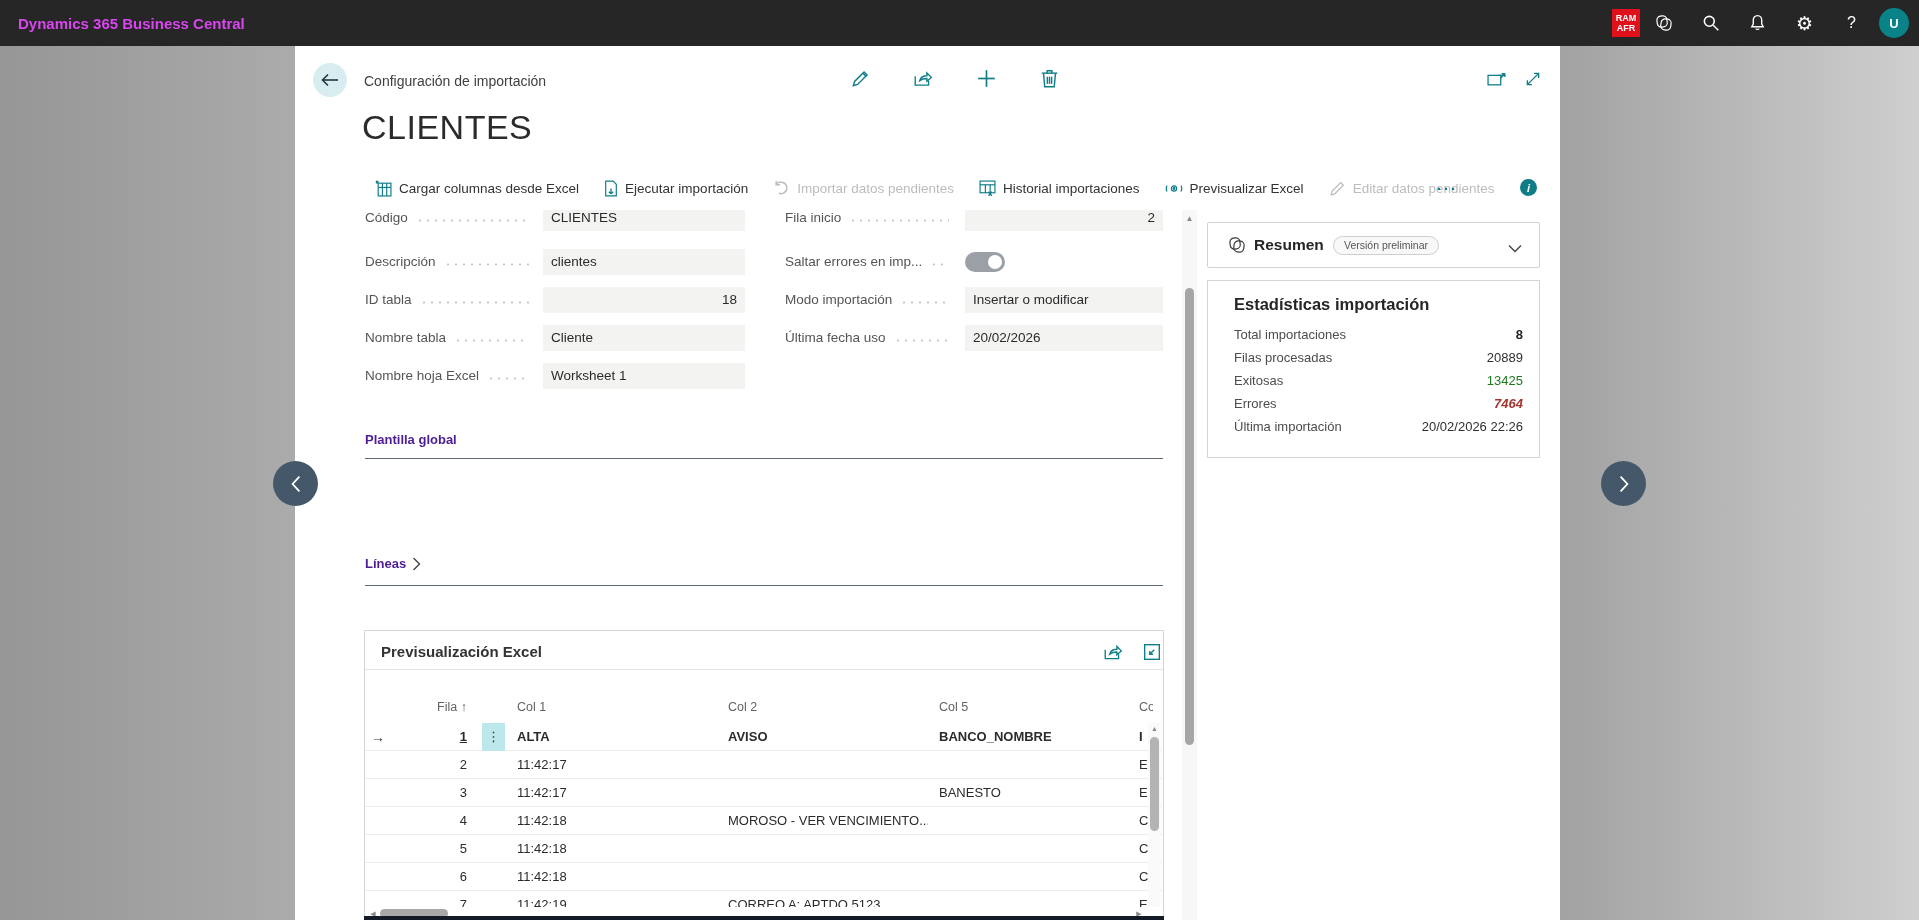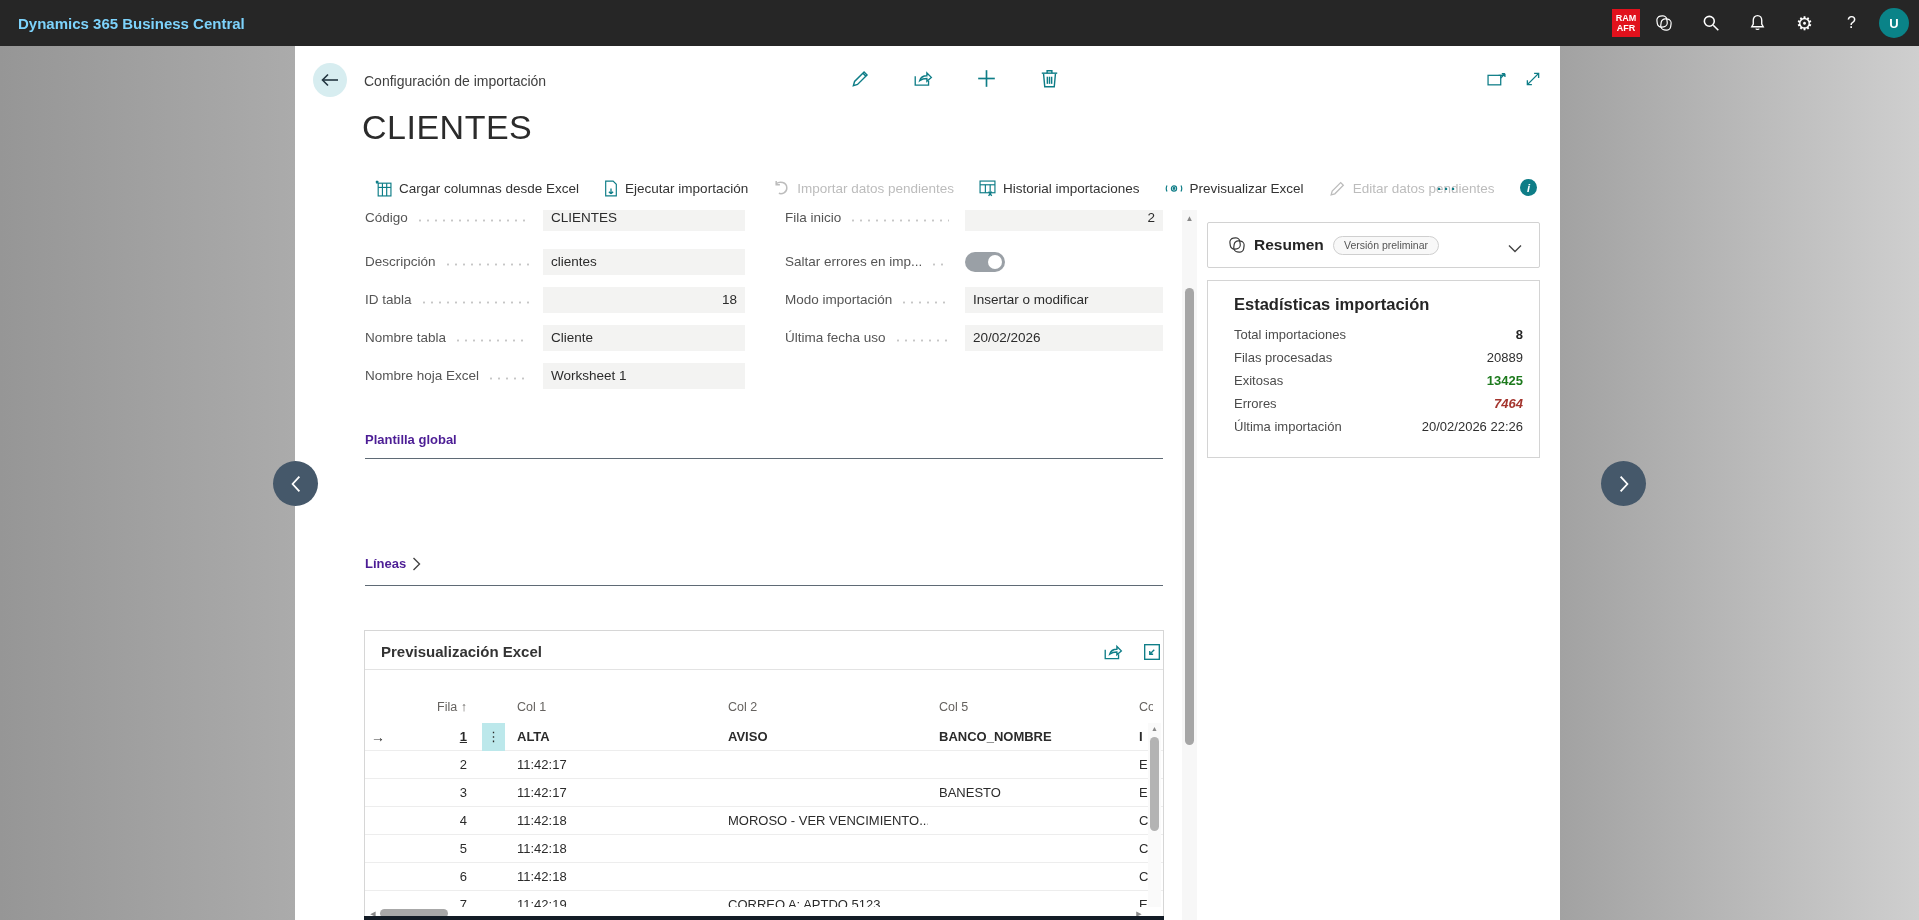--- a/index.html
+++ b/index.html
@@ -2,21 +2,21 @@
 <html><head>
 <meta charset="utf-8">
 <style>
   * { margin:0; padding:0; box-sizing:border-box; }
   html,body { width:1919px; height:920px; overflow:hidden; }
   body { font-family:"Liberation Sans", sans-serif; background:#b5b5b5; }
   #app { position:relative; width:1919px; height:920px; }
 
   
   .topbar { position:absolute; left:0; top:0; width:1919px; height:46px; background:#262626; z-index:20; display:flex; align-items:center; }
-  .topbar-title { color:#7dd3fc; font-size:15px; font-weight:700; margin-left:18px; }
+  .topbar-title { color:#d946ef; font-size:15px; font-weight:700; margin-left:18px; }
   .topbar-right { position:absolute; right:0; top:0; height:46px; display:flex; align-items:center; }
   .tenant-badge { width:28px; height:28px; background:#e1111c; color:#fff; font-size:9px; font-weight:700; display:flex; flex-direction:column; align-items:center; justify-content:center; line-height:10px; cursor:pointer; }
   .tb-icon { width:47px; height:46px; display:flex; align-items:center; justify-content:center; color:#fff; cursor:pointer; }
   .tb-icon svg { display:block; }
   .gear-glyph { font-size:19px; } .q-glyph { font-size:16px; }
   .avatar { width:30px; height:30px; border-radius:50%; background:#0a8388; color:#fff; font-size:13px; font-weight:700; display:flex; align-items:center; justify-content:center; margin:0 10px 0 4px; cursor:pointer; }
 
   
   .bg-left  { position:absolute; left:0; top:46px; width:295px; height:874px; background:linear-gradient(to right,#969696,#ababab); }
   .bg-right { position:absolute; left:1560px; top:46px; width:359px; height:874px; background:linear-gradient(to right,#a2a2a2,#cfcfcf); }
@@ -91,21 +91,21 @@
   .sum-title { position:absolute; left:46px; top:13px; font-size:15.5px; font-weight:700; color:#252525; }
   .sum-badge { position:absolute; left:125px; top:13px; height:19px; line-height:17px; padding:0 10px; border:1px solid #cfcfcf; border-radius:10px; background:#f8f8f8; font-size:10.5px; color:#555; white-space:nowrap; }
   .sum-chevron { position:absolute; left:300px; top:16px; }
 
   .stats-card { position:absolute; left:1207px; top:280px; width:333px; height:178px; border:1px solid #d4d4d4; background:#fff; }
   .stats-title { position:absolute; left:26px; top:14px; font-size:16.5px; font-weight:700; color:#252525; }
   .stat-row { position:absolute; left:26px; width:289px; height:20px; font-size:13px; color:#4c4c4c; }
   .stat-label { position:absolute; left:0; }
   .stat-value { position:absolute; right:0; text-align:right; color:#2f2f2f; }
   .stat-value.v-bold { font-weight:700; color:#252525; }
-  .stat-value.v-success { font-weight:700; color:#1d7a1d; }
+  .stat-value.v-success { font-weight:400; color:#1d7a1d; }
   .stat-value.v-error { font-weight:700; font-style:italic; color:#a4352e; }
 
   
   .nav-circle { position:absolute; top:461px; width:45px; height:45px; border-radius:50%; background:#45586a; display:flex; align-items:center; justify-content:center; cursor:pointer; z-index:15; }
   .nav-left { left:273px; } .nav-right { left:1601px; }
 </style>
 </head>
 <body>
 
 <div id="app">

